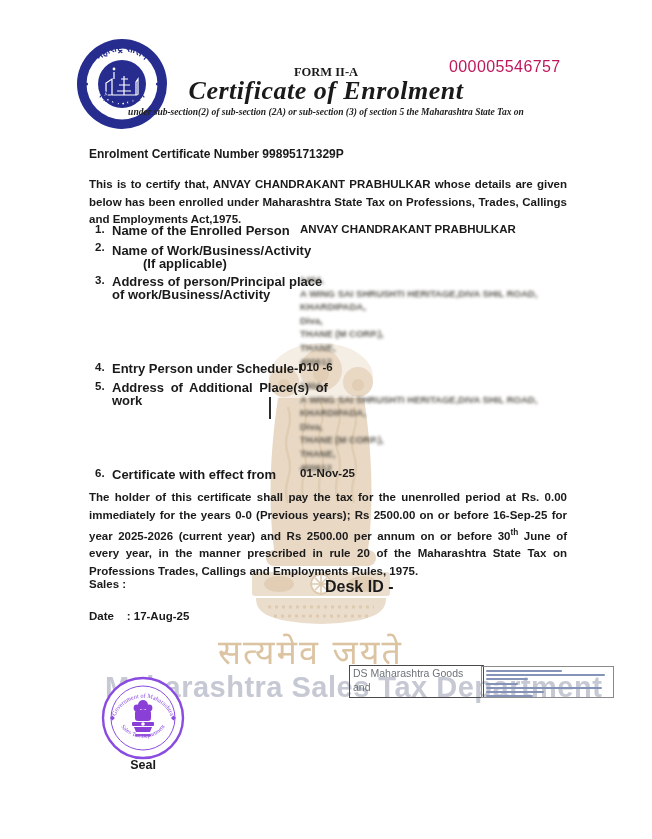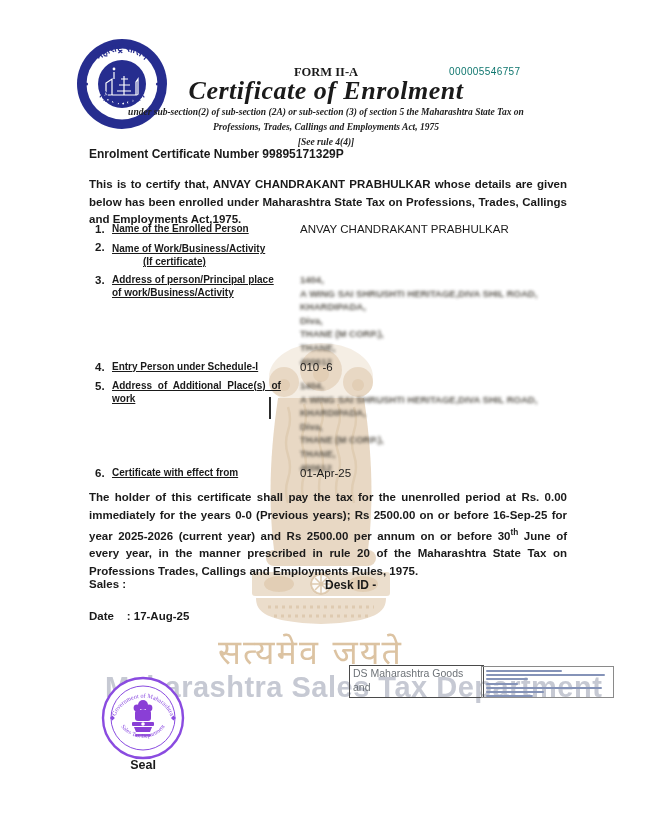--- a/index.html
+++ b/index.html
@@ -2,52 +2,52 @@
 <html><head>
 <meta charset="utf-8">
 <style>
   html,body{margin:0;padding:0;background:#ffffff;}
   .page{
     position:relative;width:652px;height:839px;background:#fff;overflow:hidden;
     font-family:"Liberation Sans",sans-serif;color:#1a1a1a;
   }
   .abs{position:absolute;}
   
-  .doc-number{left:449px;top:58px;font-size:10px;letter-spacing:.4px;color:#0f766e;margin-top:8px;}
+  .doc-number{left:449px;top:58px;font-size:16px;letter-spacing:.4px;color:#be185d;}
   .form-code{left:0;right:0;top:65px;text-align:center;font-family:"Liberation Serif",serif;
              font-weight:700;font-size:12.5px;}
   .title{left:0;right:0;top:76px;text-align:center;font-family:"Liberation Serif",serif;
          font-weight:700;font-style:italic;font-size:26px;letter-spacing:.5px;}
   .subtitle{left:0;right:0;text-align:center;font-family:"Liberation Serif",serif;
             font-style:italic;font-weight:700;font-size:9.5px;color:#222;}
   .sub1{top:107px;} .sub2{top:122px;} .sub3{top:137px;}
   .enrol-line{left:89px;top:147px;font-weight:700;font-size:12px;}
   
   .para{left:89px;width:478px;font-weight:700;font-size:11.5px;line-height:17.5px;
         text-align:justify;}
   .para1{top:176px;}
   .para2{top:489px;}
   .fnum{font-weight:700;font-size:11.5px;left:95px;}
-  .flabel{font-weight:700;font-size:10px;left:112px;text-decoration:underline;}
-  .fvalue{font-weight:400;font-size:11.5px;left:300px;}
+  .flabel{font-weight:700;font-size:13px;left:112px;}
+  .fvalue{font-weight:700;font-size:11.5px;left:300px;}
   .wsp{word-spacing:3px;}
   .redact-block{left:300px;font-weight:700;font-size:9.5px;line-height:13.6px;
         color:#4e4a42;filter:blur(1.5px);opacity:.92;white-space:nowrap;}
   .sup{font-size:.72em;vertical-align:super;}
   .pre{white-space:pre;}
   .artifact-line{left:269px;top:397px;width:1.5px;height:22px;background:#2c2c2c;}
   
   .wm-emblem{left:226px;top:332px;width:190px;height:295px;opacity:.6;}
   .wm-motto{left:218px;top:628px;width:190px;text-align:left;font-size:34px;
             letter-spacing:2px;color:#dcc3a2;font-family:"DejaVu Sans",sans-serif;}
   .wm-dept{left:105px;top:671px;font-weight:700;font-size:29px;letter-spacing:.5px;
            color:#c6c9d3;white-space:nowrap;}
   
   .place-line{left:89px;top:578px;font-weight:700;font-size:11.5px;}
-  .desk-line{left:300px;top:578px;font-weight:700;font-size:12px;padding-left:25px;}
+  .desk-line{left:300px;top:578px;font-weight:700;font-size:16px;padding-left:25px;}
   .date-line{left:89px;top:610px;font-weight:700;font-size:11.5px;text-align:right;}
   .logo{left:76px;top:38px;width:92px;height:92px;}
   .seal-svg{left:101px;top:676px;width:84px;height:84px;}
   .seal-caption{left:101px;top:758px;width:84px;text-align:center;font-weight:700;font-size:12.5px;}
   .ds-box-name{left:349px;top:665px;width:127px;height:29px;border:1px solid #4a4a4a;
        padding:1px 3px;color:#6d7277;font-size:10.5px;line-height:13.5px;font-weight:400;}
   .ds-box-detail{left:481px;top:666px;width:133px;height:32px;border:1px solid #8a8a8a;
        padding:3px 4px;box-sizing:border-box;}
   .ds-bar{height:2px;background:#8593b8;margin-bottom:2.2px;border-radius:1px;}
 </style>
@@ -124,36 +124,34 @@
       <textPath href="#logoBottom" startOffset="50%" text-anchor="middle">विक्रीकर विभाग</textPath>
     </text>
     <circle cx="10.5" cy="46" r="1.6" fill="#262d8f"></circle>
     <circle cx="81.5" cy="46" r="1.6" fill="#262d8f"></circle>
   </svg>
 
   <div class="abs doc-number">000005546757</div>
   <div class="abs form-code">FORM II-A</div>
   <div class="abs title">Certificate of Enrolment</div>
   <div class="abs subtitle sub1">under sub-section(2) of sub-section (2A) or sub-section (3) of section 5 the Maharashtra State Tax on</div>
-  <div class="abs subtitle sub2">Professions, Trades, Callings and Employments Act, 1975</div>
-  <div class="abs subtitle sub3">[See rule 4(4)]</div>
   <div class="abs enrol-line">Enrolment Certificate Number 99895171329P</div>
 
   <div class="abs para para1">This is to certify that, ANVAY CHANDRAKANT PRABHULKAR whose details are given below has been enrolled under Maharashtra State Tax on Professions, Trades, Callings and Employments Act,1975.</div>
 
   <div>
     <span class="abs fnum" style="top:223px">1.</span>
     <span class="abs flabel" style="top:223px">Name of the Enrolled Person</span>
     <span class="abs fvalue" style="top:223px">ANVAY CHANDRAKANT PRABHULKAR</span>
   </div>
 
   <div>
     <span class="abs fnum" style="top:241px">2.</span>
     <span class="abs flabel" style="top:243px">Name of Work/Business/Activity</span>
-    <span class="abs flabel" style="top:256px;left:143px">(If certificate)</span>
+    <span class="abs flabel" style="top:256px;left:143px">(If applicable)</span>
   </div>
 
   <div>
     <span class="abs fnum" style="top:274px">3.</span>
     <span class="abs flabel" style="top:274px">Address of person/Principal place</span>
     <span class="abs flabel" style="top:287px">of work/Business/Activity</span>
     <div class="abs redact-block" style="top:273px">
       <div>1404,</div>
       <div>A WING SAI SHRUSHTI HERITAGE,DIVA SHIL ROAD,</div>
       <div>KHARDIPADA,</div>
@@ -183,21 +181,21 @@
       <div>THANE,</div>
       <div>400612</div>
     </div>
   </div>
 
   <div class="abs artifact-line"></div>
 
   <div>
     <span class="abs fnum" style="top:467px">6.</span>
     <span class="abs flabel" style="top:467px">Certificate with effect from</span>
-    <span class="abs fvalue" style="top:467px">01-Apr-25</span>
+    <span class="abs fvalue" style="top:467px">01-Nov-25</span>
   </div>
 
   <div class="abs para para2">
     <span>The holder of this certificate shall pay the tax for the unenrolled period at Rs.  0.00 immediately for the years 0-0 (Previous years); Rs 2500.00 on or before 16-Sep-25 for year 2025-2026 (current year) and Rs 2500.00 per annum on or before 30</span><span class="sup">th</span><span> June of every year, in the manner prescribed in rule 20 of the Maharashtra State Tax on Professions Trades, Callings and Employments Rules, 1975.</span>
   </div>
 
   <div class="abs place-line pre">Sales :</div>
   <div class="abs desk-line">Desk ID -</div>
   <div class="abs date-line pre">Date    : 17-Aug-25</div>
 

